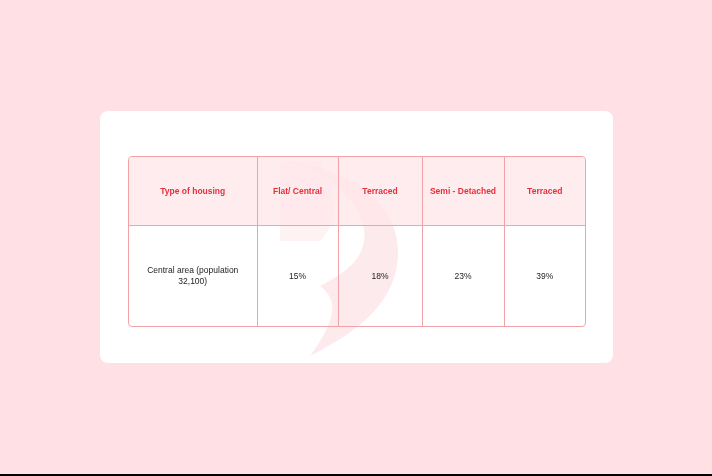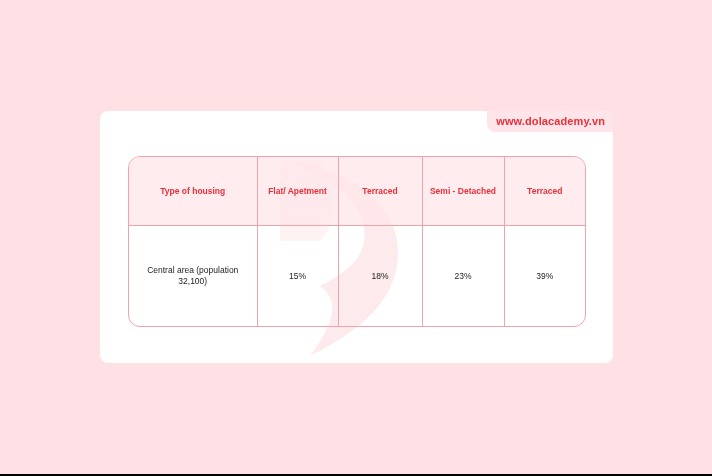--- a/index.html
+++ b/index.html
@@ -14,60 +14,59 @@
     background:#fff; border-radius:8px; overflow:hidden;
   }
   .brand-tag {
     position:absolute; right:0; top:0; height:21px; padding:0 8px 0 9px;
     background:#ffe5e9; border-bottom-left-radius:8px;
     color:#e8303a; font-size:11px; font-weight:bold; line-height:21px; letter-spacing:0.1px;
   }
   .watermark { position:absolute; left:180px; top:50px; width:140px; height:200px; pointer-events:none; }
   .table-wrap {
     position:absolute; left:28px; top:45px; width:456px; height:169px;
-    border:1px solid #f2a3a8; border-radius:12px; overflow:hidden;
+    border:1px solid #f2a3a8; border-radius:4px; overflow:hidden;
   }
   table { border-collapse:collapse; width:100%; height:100%; table-layout:fixed; position:relative; }
   th, td {
     border:1px solid #f2a3a8; text-align:center; vertical-align:middle;
     font-size:8.5px; color:#222; padding:0 4px;
   }
   tr:first-child th { border-top:none; }
   tr th:first-child, tr td:first-child { border-left:none; }
   tr th:last-child, tr td:last-child { border-right:none; }
   tr:last-child td { border-bottom:none; }
   th { background:rgba(255,229,233,0.75); color:#e8303a; font-weight:bold; height:27px; }
   td { background:transparent; line-height:11px; }
   td.area { padding:0 8px; }
   col.c1 { width:128px; } col.c2 { width:81px; } col.c3 { width:84px; } col.c4 { width:82px; } col.c5 { width:81px; }
 </style>
 </head>
 <body>
 
 <div class="card">
-  <div class="brand-tag">www.dolacademy.vn</div>
 
   <svg class="watermark" viewBox="0 0 140 200">
     <path d="M10 0 C 70 10, 120 40, 118 95 C 116 140, 80 170, 30 195 C 55 160, 60 140, 40 125 C 70 110, 95 90, 80 55 C 70 30, 45 15, 10 0 Z" fill="#fde8ea" opacity="0.9"></path>
     <path d="M0 0 L 40 0 C 55 30, 60 60, 40 80 L 0 80 Z" fill="#fdecee" opacity="0.7"></path>
   </svg>
 
   <div class="table-wrap">
     <table>
       <colgroup>
           <col class="c1">
           <col class="c2">
           <col class="c3">
           <col class="c4">
           <col class="c5">
         </colgroup>
       <tbody>
           <tr>
         <th>Type of housing</th>
-        <th>Flat/ Apetment</th>
+        <th>Flat/ Central</th>
         <th>Terraced</th>
         <th>Semi - Detached</th>
         <th>Terraced</th>
       </tr>
       <tr style="height:40px">
         <td class="area">Central area (population 32,100)</td>
         <td>15%</td>
         <td>18%</td>
         <td>23%</td>
         <td>39%</td>

